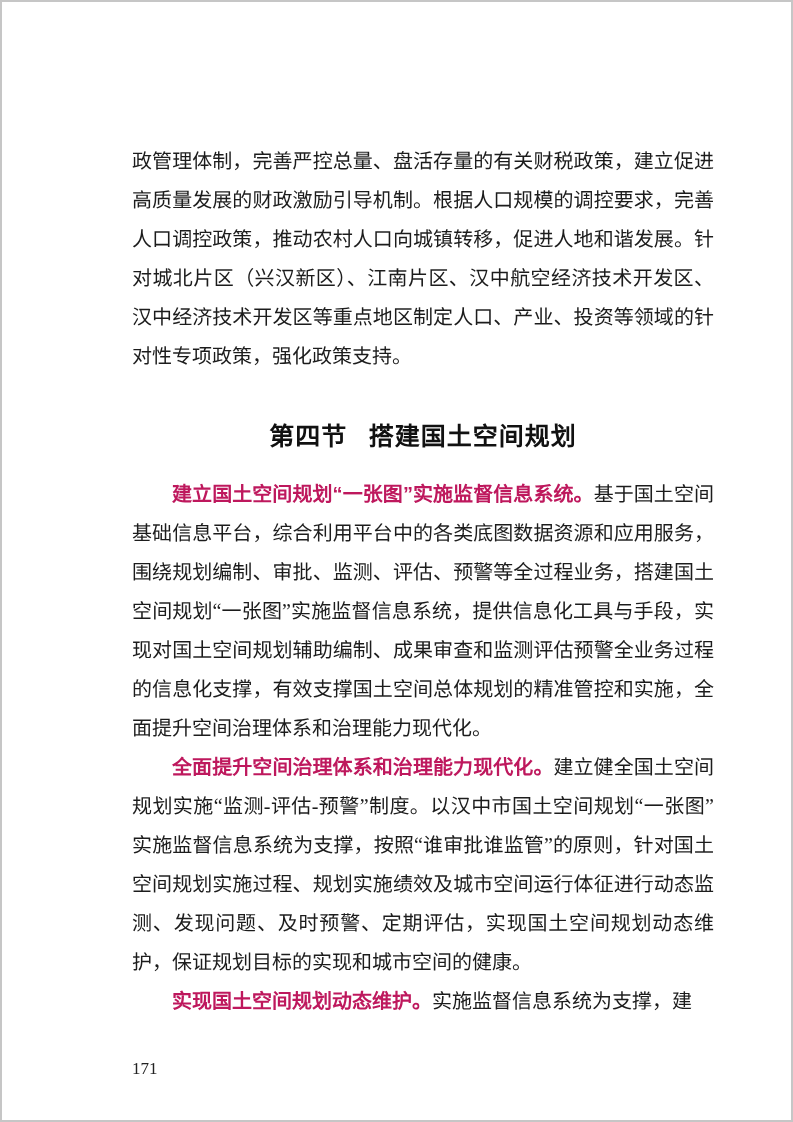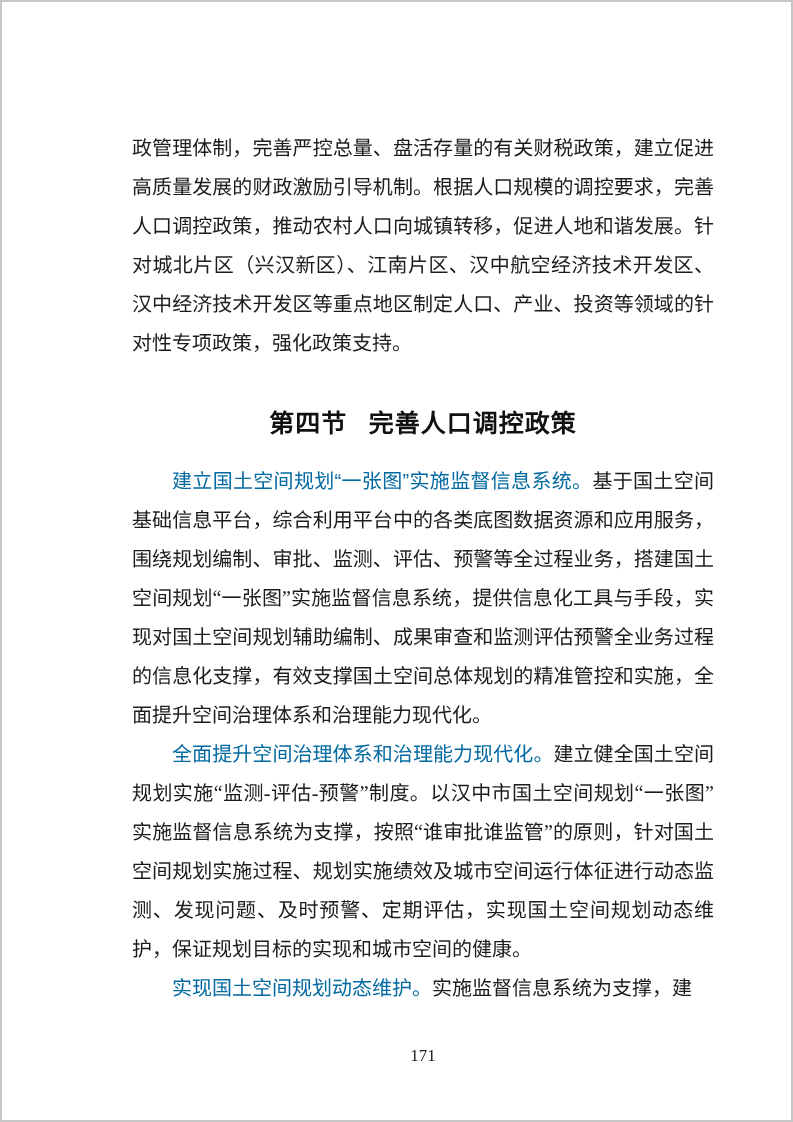--- a/index.html
+++ b/index.html
@@ -12,73 +12,72 @@
     width: 793px;
     height: 1122px;
     box-sizing: border-box;
     background: #ffffff;
     border: 2px solid #c6c6c6;
     overflow: hidden;
   }
   .content {
     position: absolute;
     left: 130px;
-    top: 127px;
+    top: 140px;
     width: 582px;
   }
   p.body {
     margin: 0;
     font-family: "Liberation Serif", "DejaVu Serif", serif;
     font-size: 20px;
     line-height: 39px;
     color: #1c1c1c;
     text-align: justify;
     text-justify: inter-ideograph;
     word-break: break-all;
   }
   p.body.indent {
     text-indent: 2em;
   }
   .lead {
-    font-weight: 400;
+    font-weight: 700;
     font-family: "Liberation Sans", "DejaVu Sans", sans-serif;
-    color: #0369a1;
+    color: #be185d;
   }
   .section-heading {
     margin: 42px 0 21px 0;
     text-align: center;
     font-family: "Liberation Sans", "DejaVu Sans", sans-serif;
     font-size: 25px;
     font-weight: 700;
     line-height: 36px;
     color: #111111;
     letter-spacing: 1px;
   }
   .section-heading .section-number {
     margin-right: 0.85em;
   }
   .page-number {
     margin-top: 36px;
-    text-align: center;
     font-family: "Liberation Serif", "DejaVu Serif", serif;
     font-size: 17px;
     line-height: 24px;
     color: #222222;
   }
 </style>
 </head>
 <body>
 
 <div class="page">
   <div class="content">
 
     <p class="body"><span>政管理体制，完善严控总量、盘活存量的有关财税政策，建立促进高质量发展的财政激励引导机制。根据人口规模的调控要求，完善人口调控政策，推动农村人口向城镇转移，促进人地和谐发展。针对城北片区（兴汉新区）、江南片区、汉中航空经济技术开发区、汉中经济技术开发区等重点地区制定人口、产业、投资等领域的针对性专项政策，强化政策支持。</span></p>
 
     <div class="section-heading">
-      <span class="section-number">第四节</span><span>完善人口调控政策</span>
+      <span class="section-number">第四节</span><span>搭建国土空间规划</span>
     </div>
 
     <p class="body indent"><span class="lead">建立国土空间规划“一张图”实施监督信息系统。</span><span>基于国土空间基础信息平台，综合利用平台中的各类底图数据资源和应用服务，围绕规划编制、审批、监测、评估、预警等全过程业务，搭建国土空间规划“一张图”实施监督信息系统，提供信息化工具与手段，实现对国土空间规划辅助编制、成果审查和监测评估预警全业务过程的信息化支撑，有效支撑国土空间总体规划的精准管控和实施，全面提升空间治理体系和治理能力现代化。</span></p>
 
     <p class="body indent"><span class="lead">全面提升空间治理体系和治理能力现代化。</span><span>建立健全国土空间规划实施“监测-评估-预警”制度。以汉中市国土空间规划“一张图”实施监督信息系统为支撑，按照“谁审批谁监管”的原则，针对国土空间规划实施过程、规划实施绩效及城市空间运行体征进行动态监测、发现问题、及时预警、定期评估，实现国土空间规划动态维护，保证规划目标的实现和城市空间的健康。</span></p>
 
     <p class="body indent"><span class="lead">实现国土空间规划动态维护。</span><span>实施监督信息系统为支撑，建</span></p>
 
     <div class="page-number">171</div>
 

